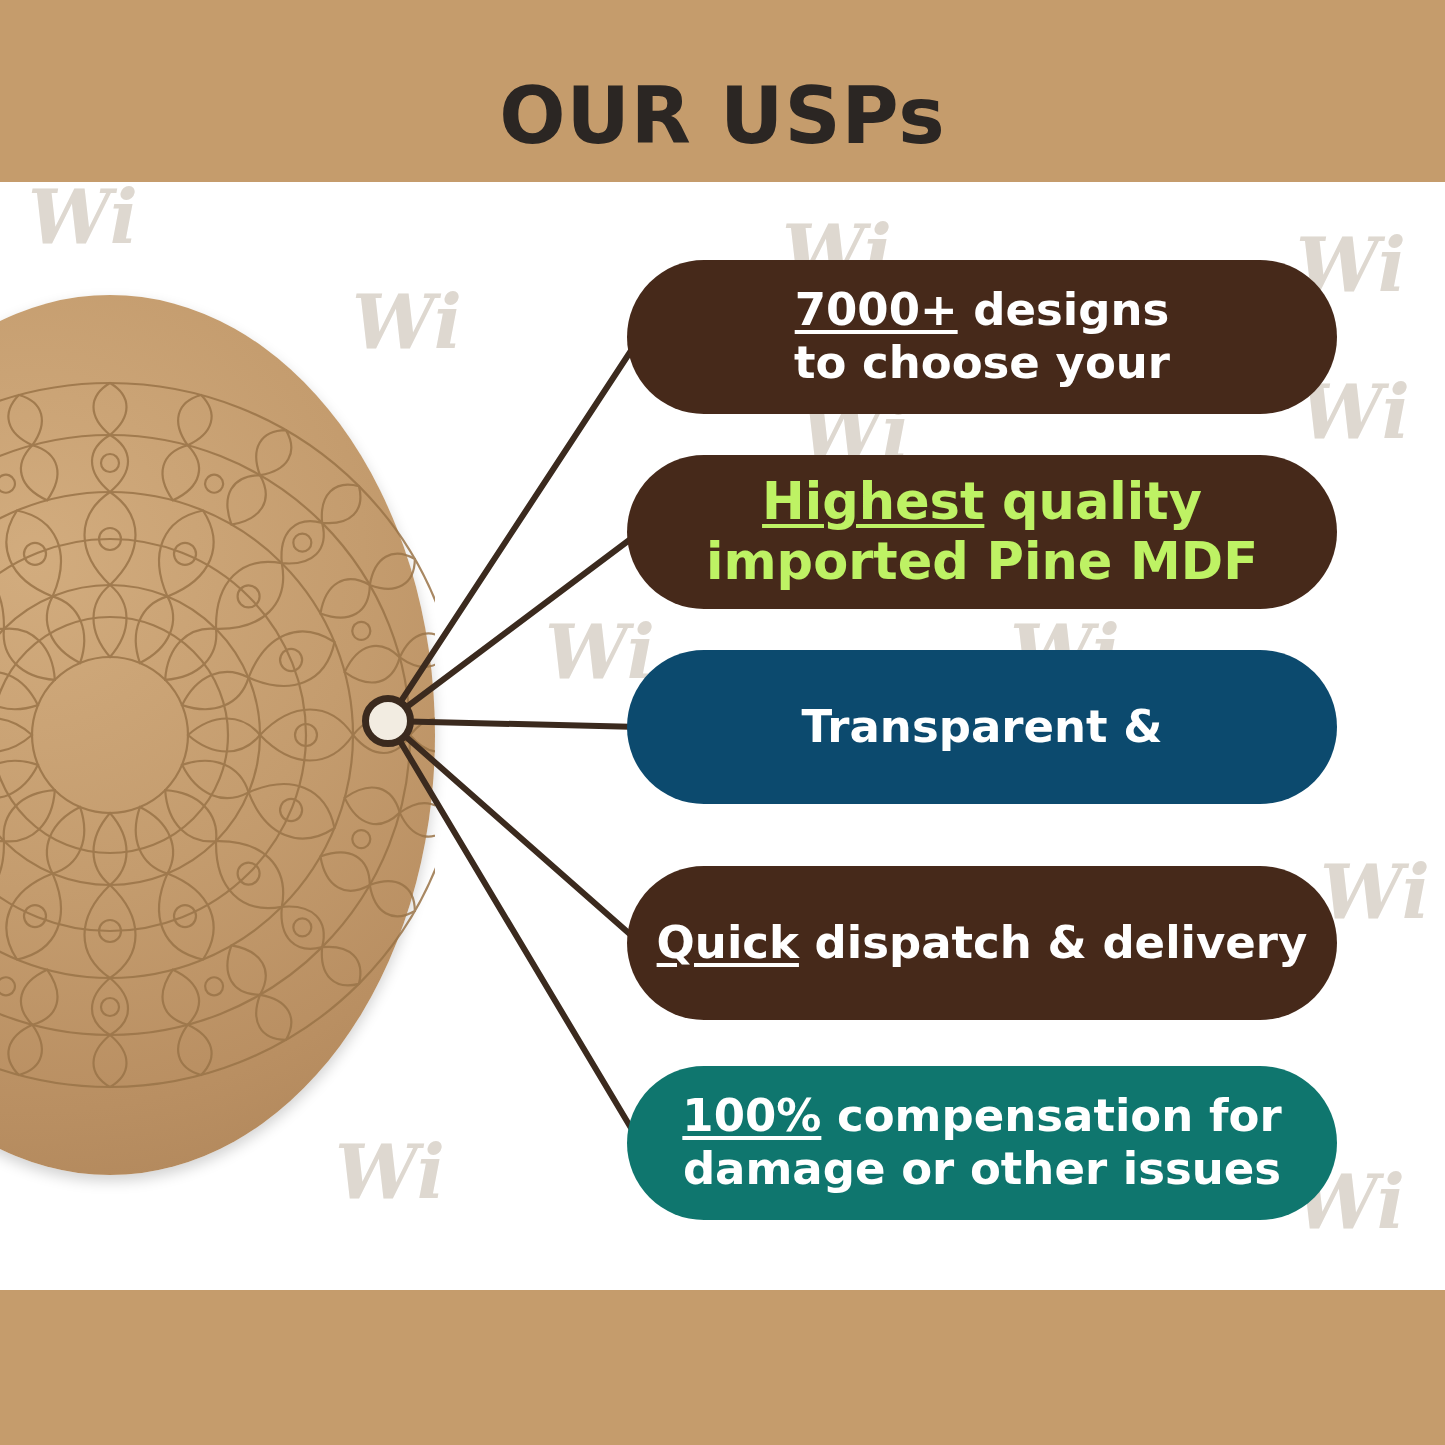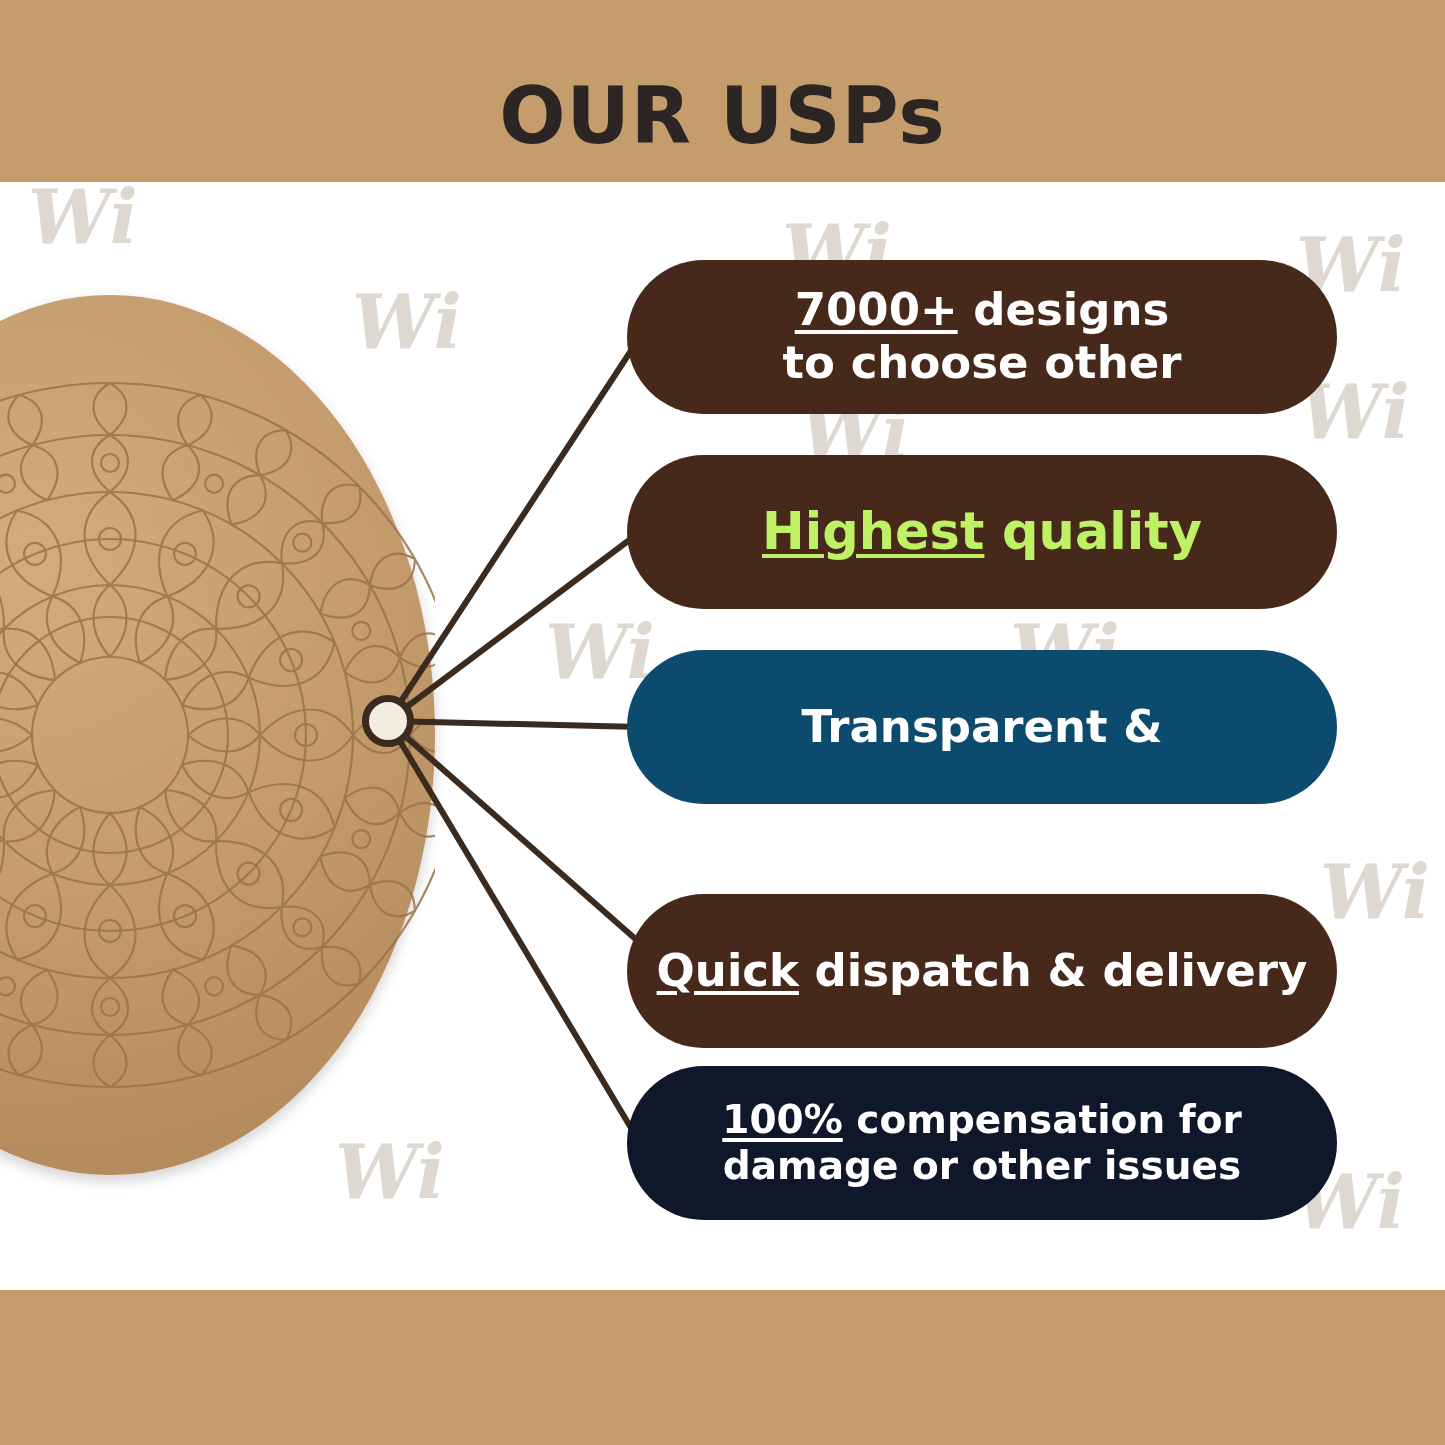--- a/index.html
+++ b/index.html
@@ -304,32 +304,33 @@
       <line x1="388" y1="721" x2="640" y2="943"></line>
       <line x1="388" y1="721" x2="640" y2="1143"></line>
     </g>
   </svg>
 
   <div class="hub"></div>
 
   <div id="pills">
       <div class="pill" style="left: 627px; top: 260px; width: 710px; height: 154px; font-size: 45px; background: rgb(70, 41, 26); color: rgb(255, 255, 255);">
         <div class="ln"><span class="u">7000+</span><span> designs</span></div>
-        <div class="ln"><span>to choose other</span></div>
+        <div class="ln"><span>to choose your</span></div>
       </div>
       <div class="pill" style="left: 627px; top: 455px; width: 710px; height: 154px; font-size: 51px; background: rgb(70, 41, 26); color: #bef264;">
         <div class="ln"><span class="u">Highest</span><span> quality</span></div>
+        <div class="ln"><span>imported Pine MDF</span></div>
       </div>
       <div class="pill" style="left: 627px; top: 650px; width: 710px; height: 154px; font-size: 45px; background: #0c4a6e; color: rgb(255, 255, 255);">
         <div class="ln"><span>Transparent &amp;</span></div>
       </div>
-      <div class="pill" style="left: 627px; top: 894px; width: 710px; height: 154px; font-size: 45px; background: rgb(70, 41, 26); color: rgb(255, 255, 255); gap: 9px;">
+      <div class="pill" style="left: 627px; top: 866px; width: 710px; height: 154px; font-size: 45px; background: rgb(70, 41, 26); color: rgb(255, 255, 255); gap: 9px;">
         <div class="ln"><span class="u">Quick</span><span> dispatch &amp; delivery</span></div>
       </div>
-      <div class="pill" style="left: 627px; top: 1066px; width: 710px; height: 154px; font-size: 39px; background: #0f172a; color: rgb(255, 255, 255);">
+      <div class="pill" style="left: 627px; top: 1066px; width: 710px; height: 154px; font-size: 45px; background: #0f766e; color: rgb(255, 255, 255);">
         <div class="ln"><span class="u">100%</span><span> compensation for</span></div>
         <div class="ln"><span>damage or other issues</span></div>
       </div>
     </div>
 
   <div class="band band-bottom"></div>
 
 
 </div>
 

